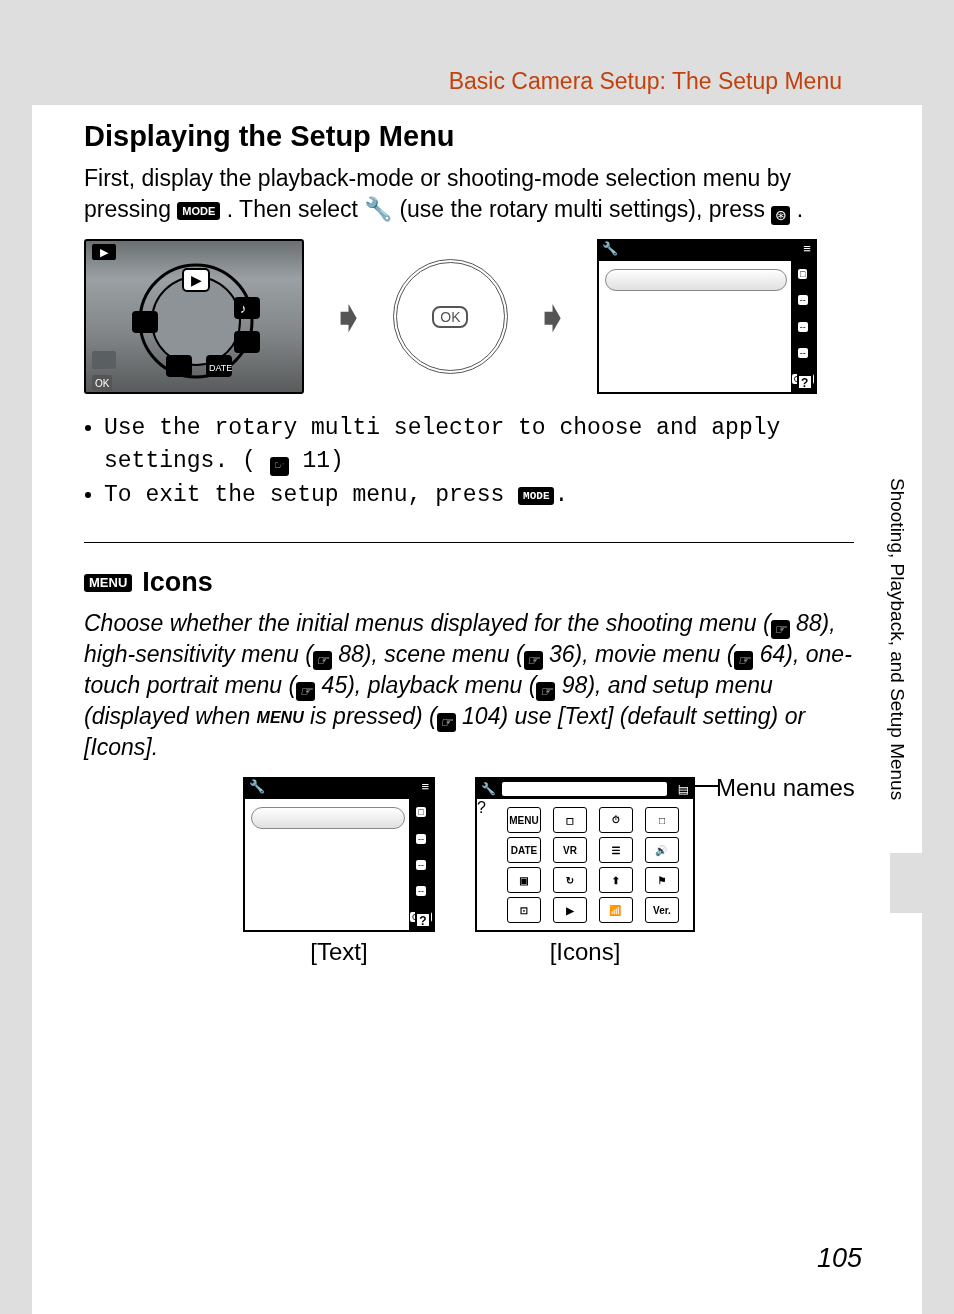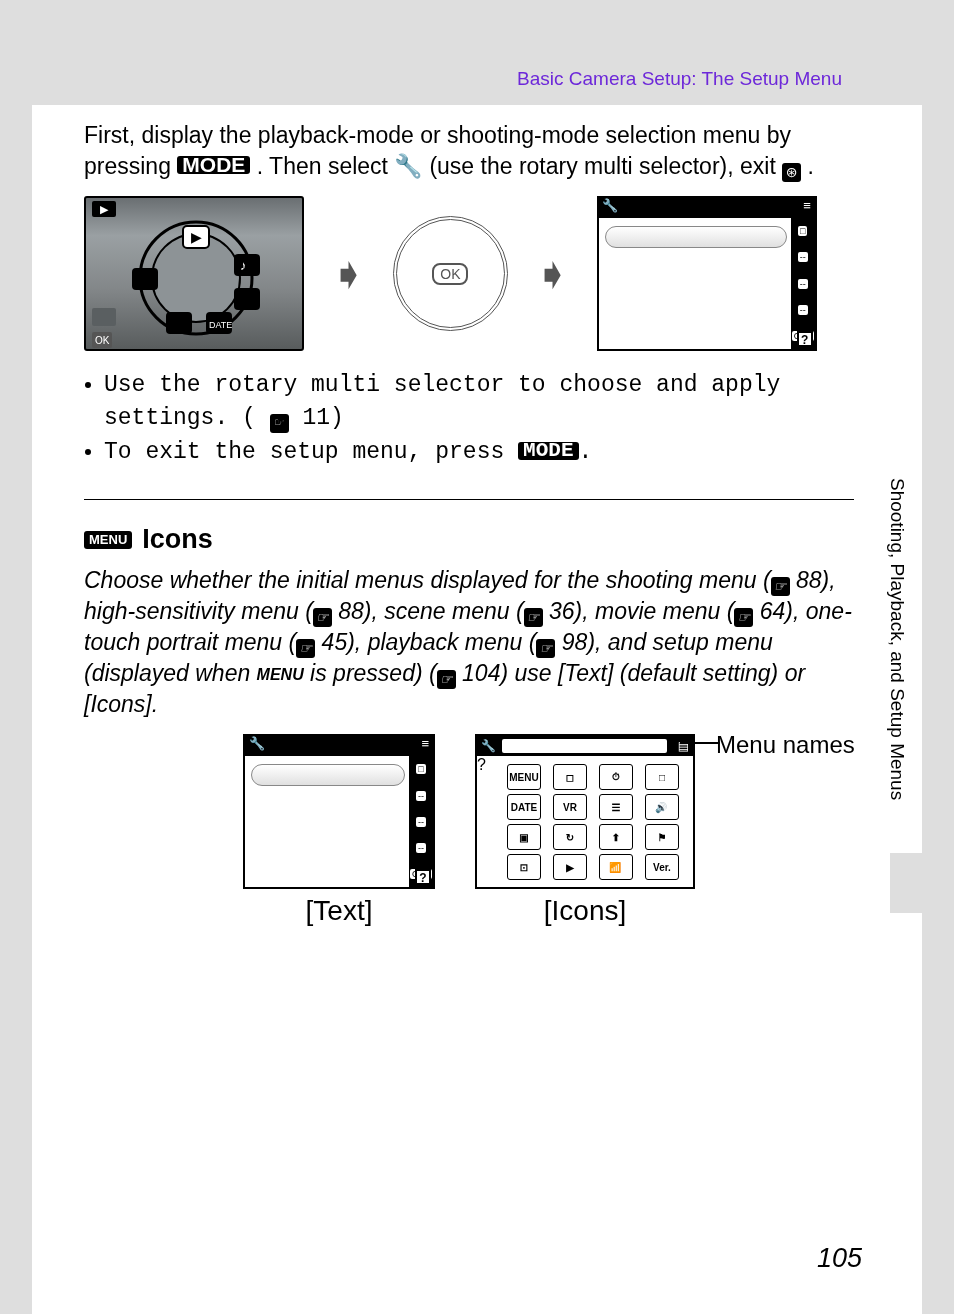--- a/index.html
+++ b/index.html
@@ -22,22 +22,22 @@
   .header-bar {
     position: absolute;
     left: 0; top: 0; right: 0;
     height: 105px;
     background: #dedede;
   }
   .header-title {
     position: absolute;
     right: 80px;
     top: 68px;
-    font-size: 19px;
-    color: #6d28d9;
+    font-size: 23px;
+    color: #c2410c;
   }
   .content {
     position: absolute;
     left: 52px;
     top: 120px;
     width: 770px;
   }
   h1 {
     font-size: 29px;
     font-weight: bold;
@@ -47,21 +47,21 @@
     font-size: 23px;
     line-height: 1.35;
     margin-bottom: 14px;
   }
   .icon-box {
     display: inline-block;
     background: #000;
     color: #fff;
     border-radius: 3px;
     padding: 0 5px;
-    font-size: 21px;
+    font-size: 11px;
     font-weight: bold;
     vertical-align: 2px;
     line-height: 18px;
   }
   .square-icon {
     display: inline-block;
     background: #000;
     color: #fff;
     border-radius: 3px;
     width: 19px;
@@ -202,21 +202,21 @@
     gap: 40px;
     margin-top: 14px;
   }
   .fig-col {
     display: flex;
     flex-direction: column;
     align-items: center;
     gap: 6px;
   }
   .fig-label {
-    font-size: 28px;
+    font-size: 24px;
   }
   .icons-screen {
     border: 2px solid #000;
     width: 220px;
     height: 155px;
     background: #fff;
     position: relative;
   }
   .icons-screen .top-bar2 {
     height: 20px;
@@ -303,27 +303,28 @@
 <body>
 
 <div class="page">
 
   <div class="header-bar">
     <div class="header-title">Basic Camera Setup: The Setup Menu</div>
   </div>
 
   <div class="content">
 
+    <h1>Displaying the Setup Menu</h1>
 
     <p class="intro">
       <span>First, display the playback-mode or shooting-mode selection menu by pressing </span>
       <span class="icon-box">MODE</span>
       <span>. Then select </span>
       <span>🔧</span>
-      <span> (use the rotary multi selector), exit </span>
+      <span> (use the rotary multi settings), press </span>
       <span class="square-icon">⊛</span>
       <span>.</span>
     </p>
 
     <div class="row-figs">
       <div class="camera-screen">
         <svg width="220" height="155">
           <rect x="6" y="3" width="24" height="16" rx="2" fill="#000"></rect>
           <text x="14" y="15" fill="#fff" font-size="11">▶</text>
           <rect x="6" y="110" width="24" height="18" rx="2" fill="#5a5f61"></rect>

